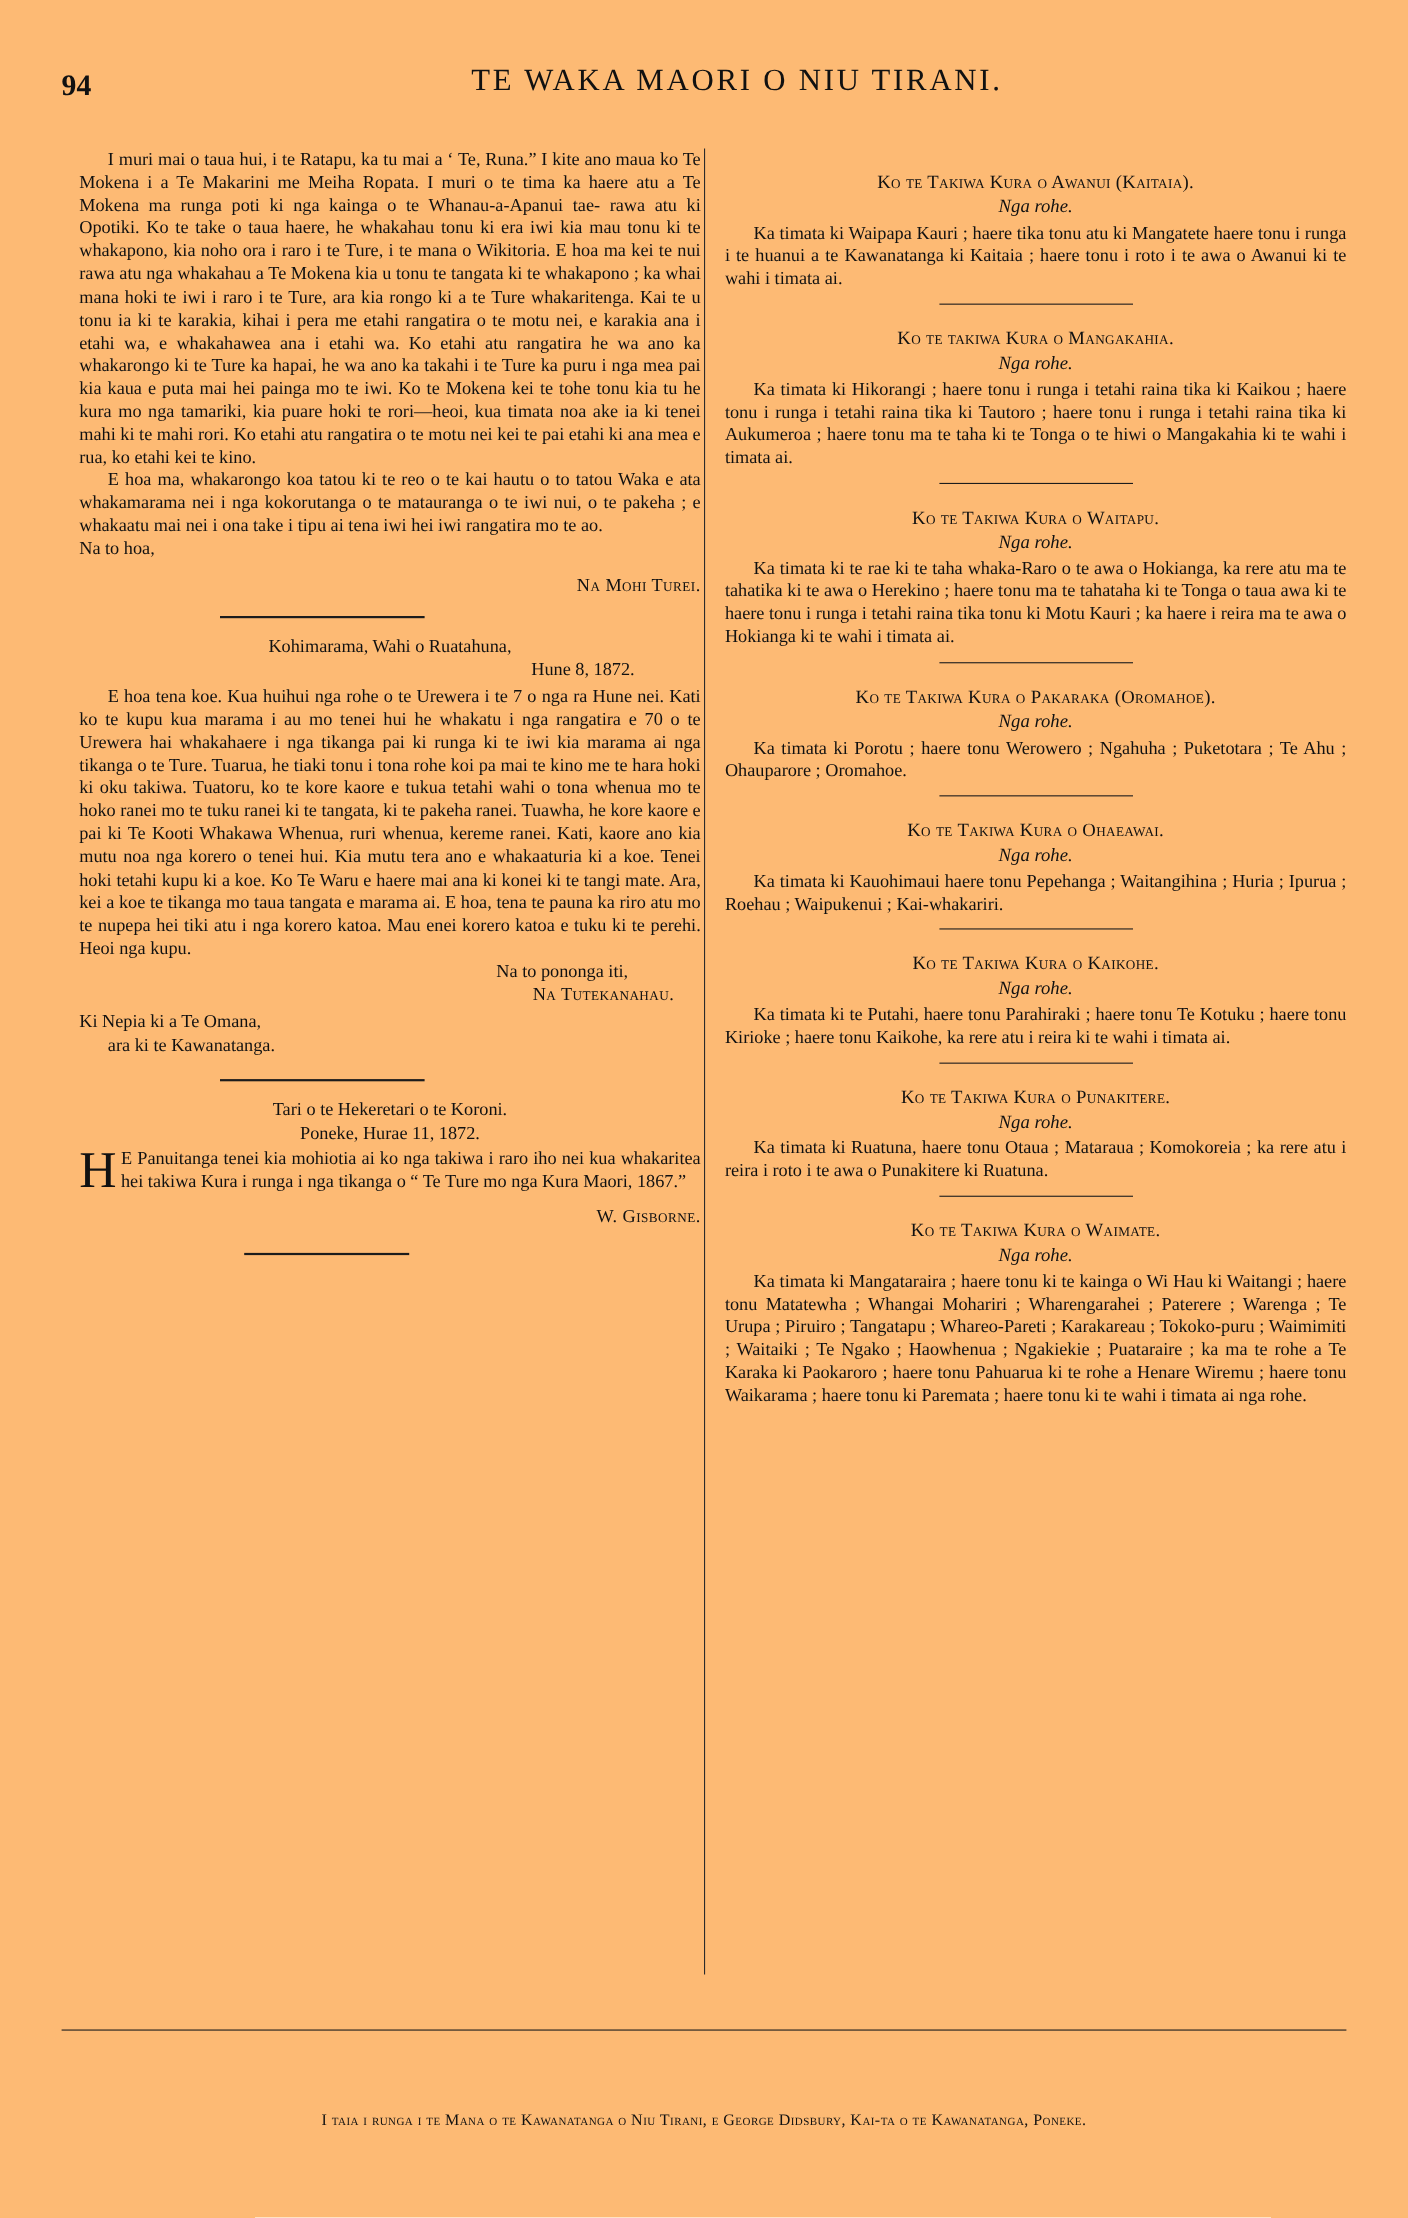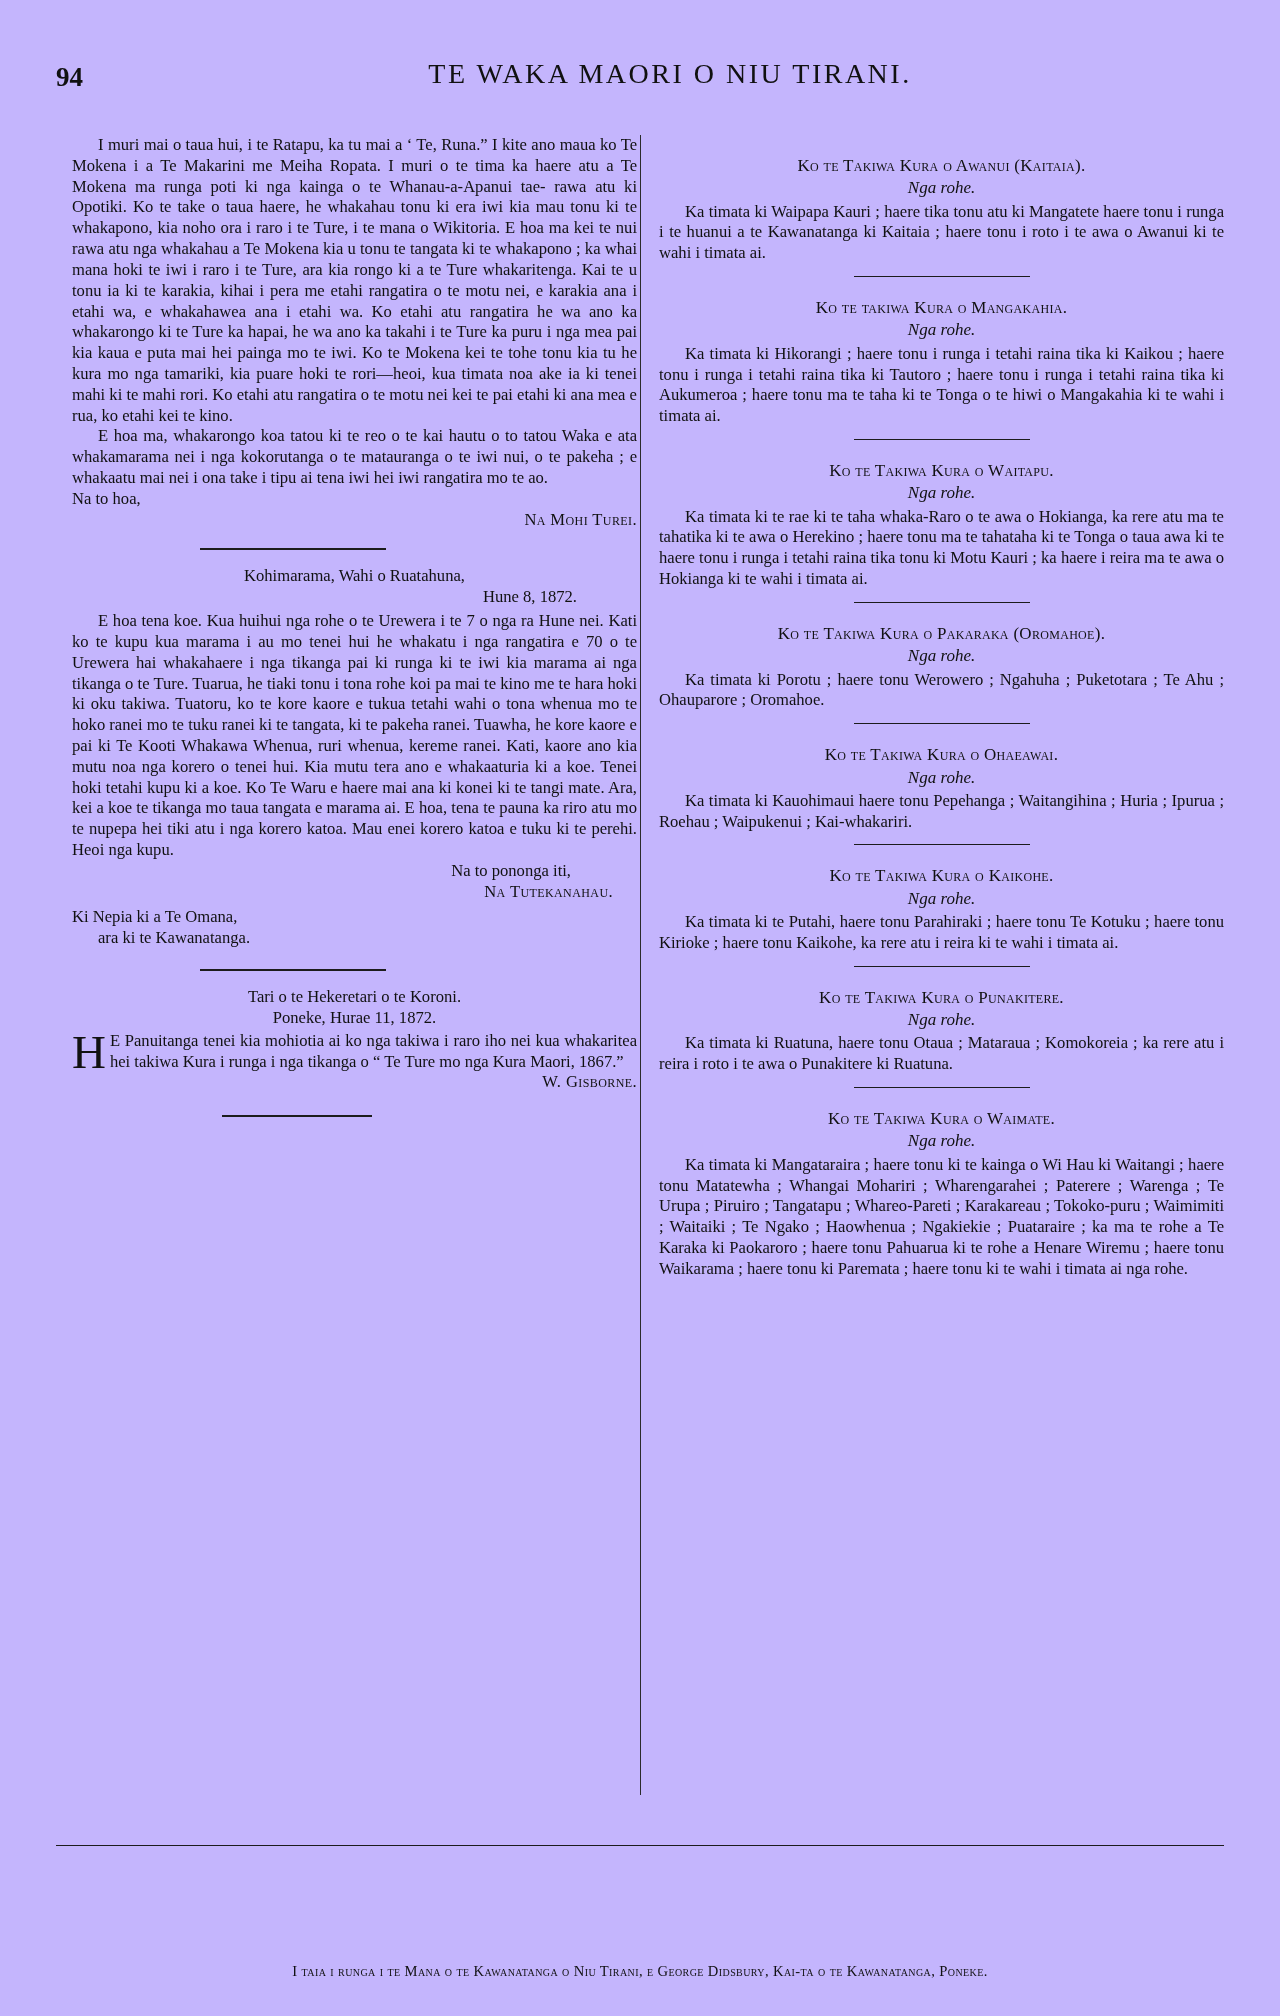--- a/index.html
+++ b/index.html
@@ -13,21 +13,21 @@
     font-family: "Liberation Serif", serif;
     color: #111;
     position: relative;
   }
   .page {
     position: relative;
     width: 1280px;
     height: 2016px;
     box-sizing: border-box;
     padding: 0;
-    background: #c4b5fd;
+    background: #fdba74;
   }
   
   .masthead {
     position: absolute;
     top: 58px;
     left: 56px;
     right: 56px;
     height: 46px;
   }
   .folio {
@@ -80,21 +80,21 @@
   p {
     margin: 0;
     text-indent: 26px;
     text-align: justify;
     hyphens: manual;
   }
   p.noindent { text-indent: 0; }
   .sig-right {
     text-align: right;
     text-indent: 0;
-    margin-top: 0;
+    margin-top: 12px;
   }
   .sc {
     font-variant: small-caps;
     letter-spacing: 0.4px;
   }
   .hr-short {
     width: 186px;
     height: 0;
     border: 0;
     border-top: 2px solid #1c1c1c;
@@ -184,21 +184,21 @@
     position: absolute;
     left: 56px;
     top: 1845px;
     width: 1168px;
     height: 0;
     border-top: 1.5px solid #1c1c1c;
   }
   .footer-text {
     position: absolute;
     left: 56px;
-    top: 1963px;
+    top: 1920px;
     width: 1168px;
     text-align: center;
     font-size: 14.6px;
   }
   .smallcaps-name { font-variant: small-caps; letter-spacing: 0.4px; }
 </style>
 </head>
 <body>
 
 <div class="page">

